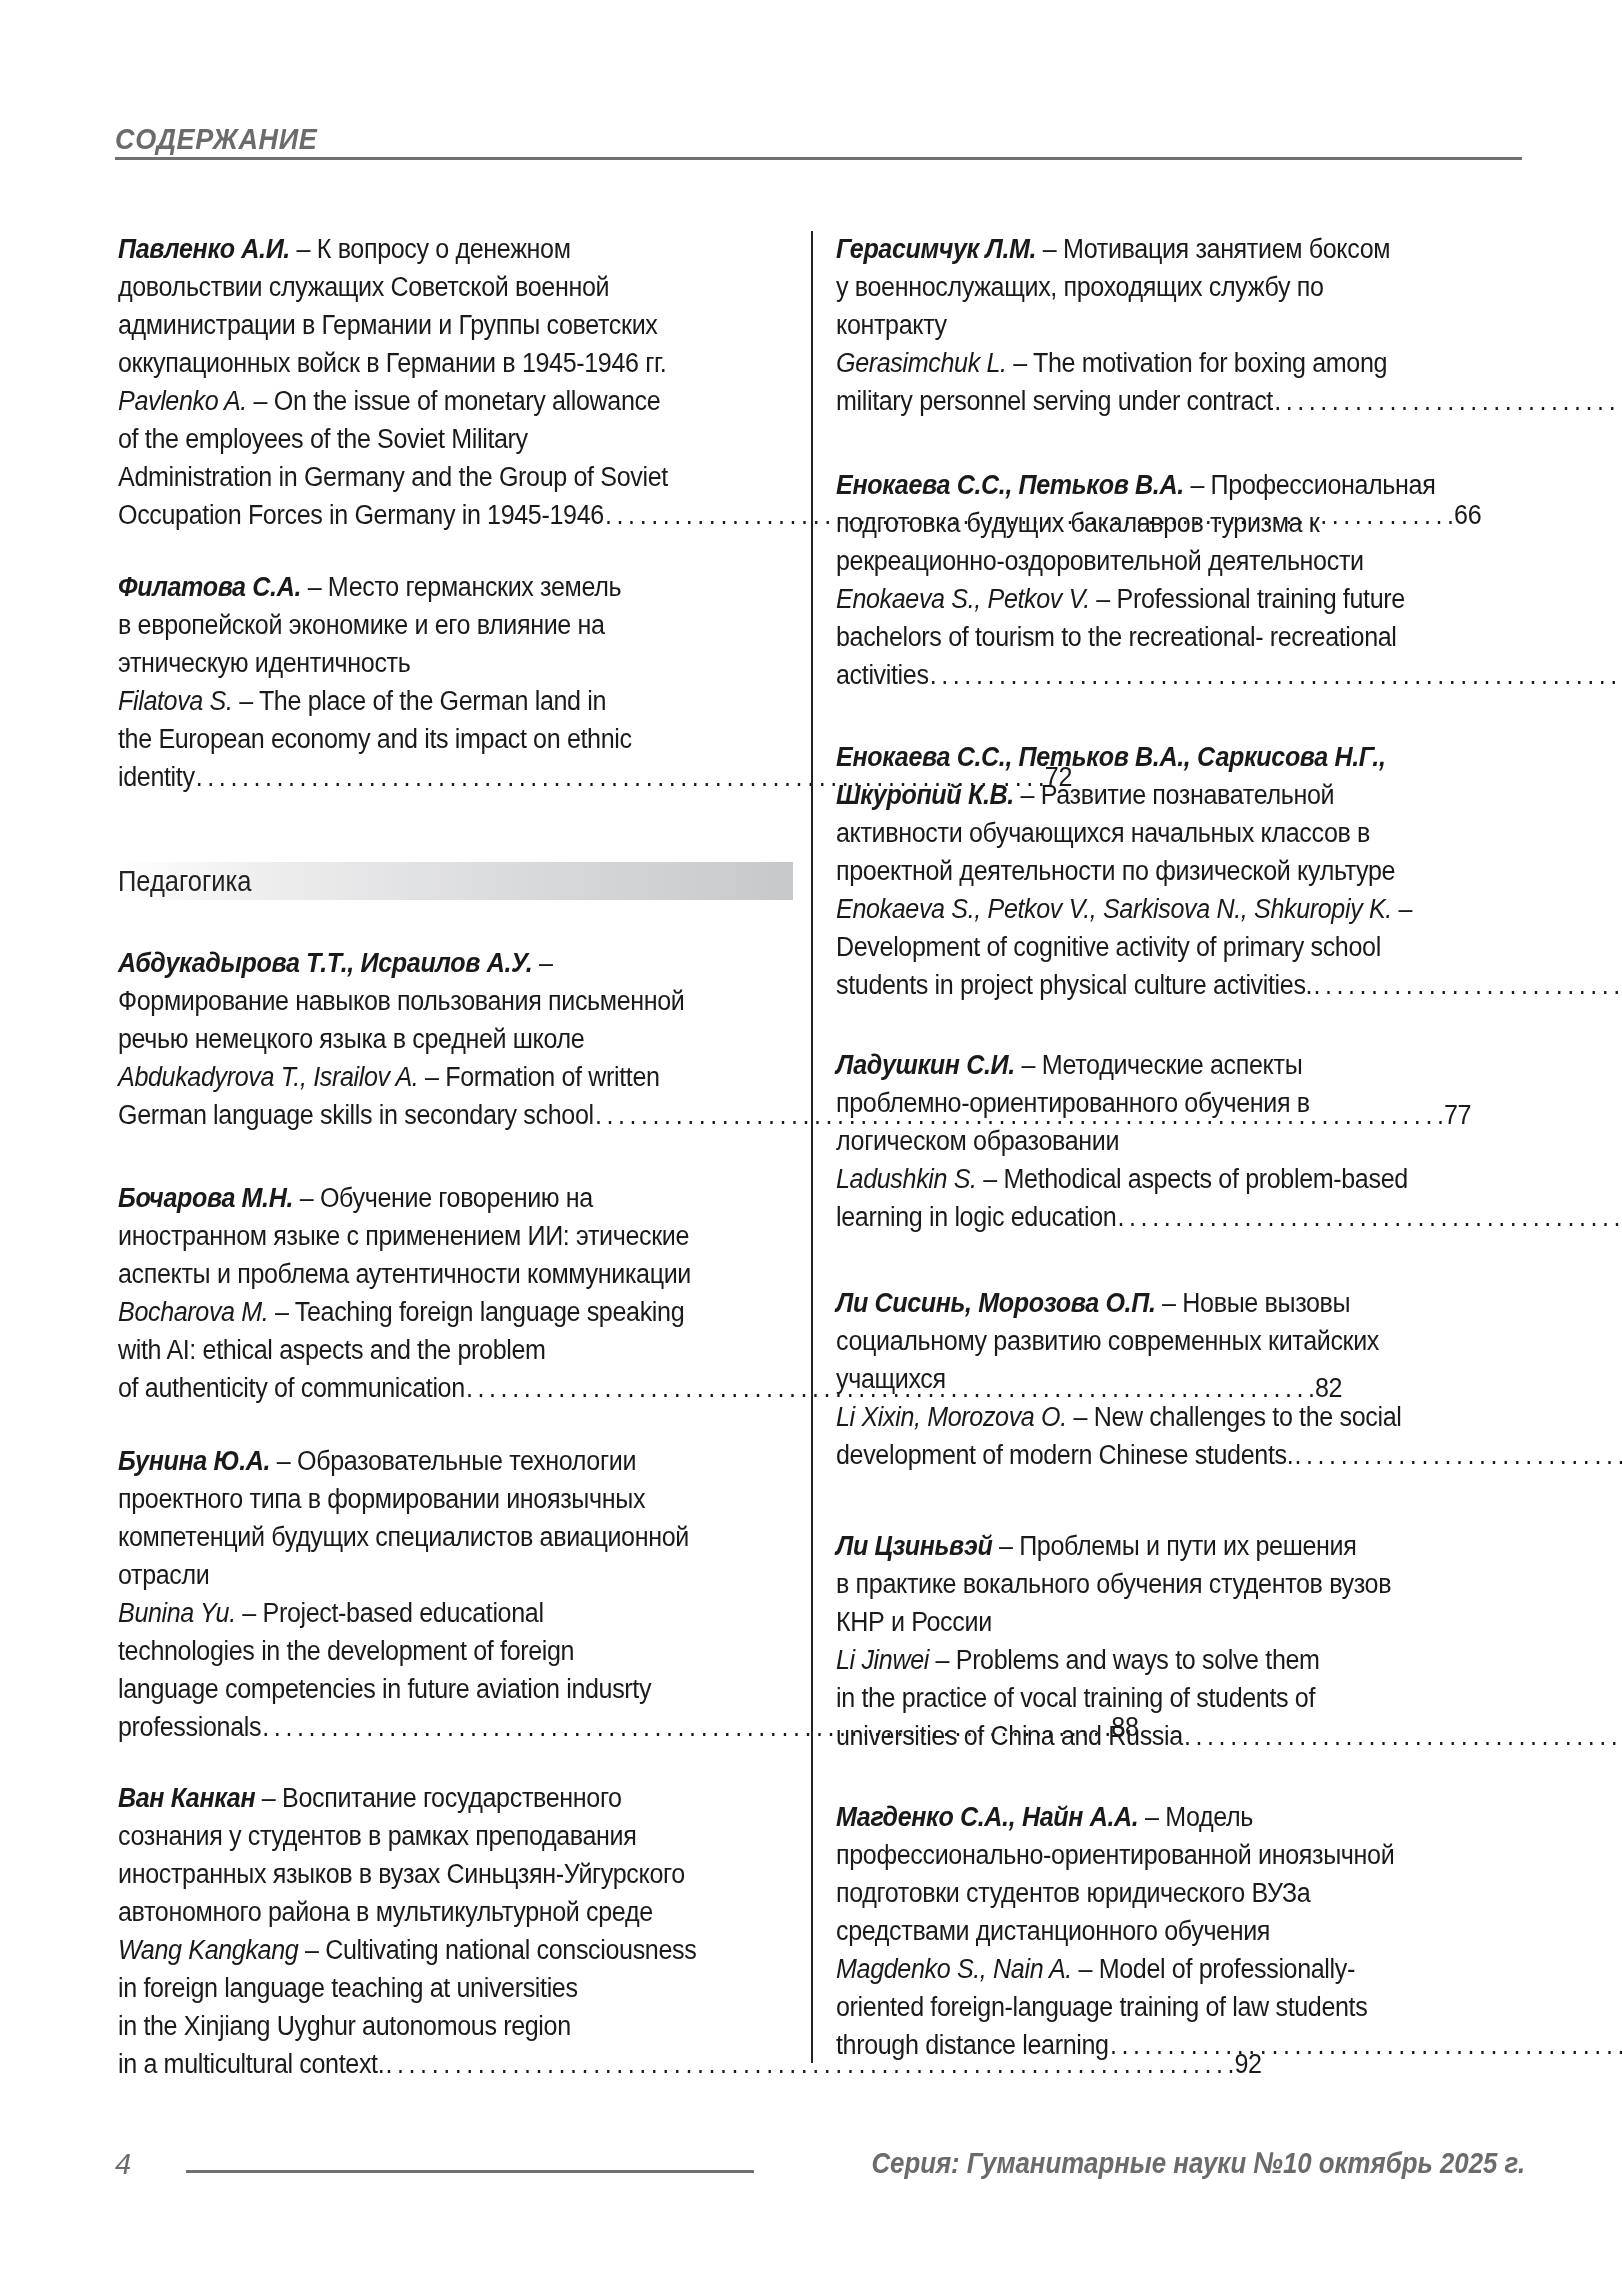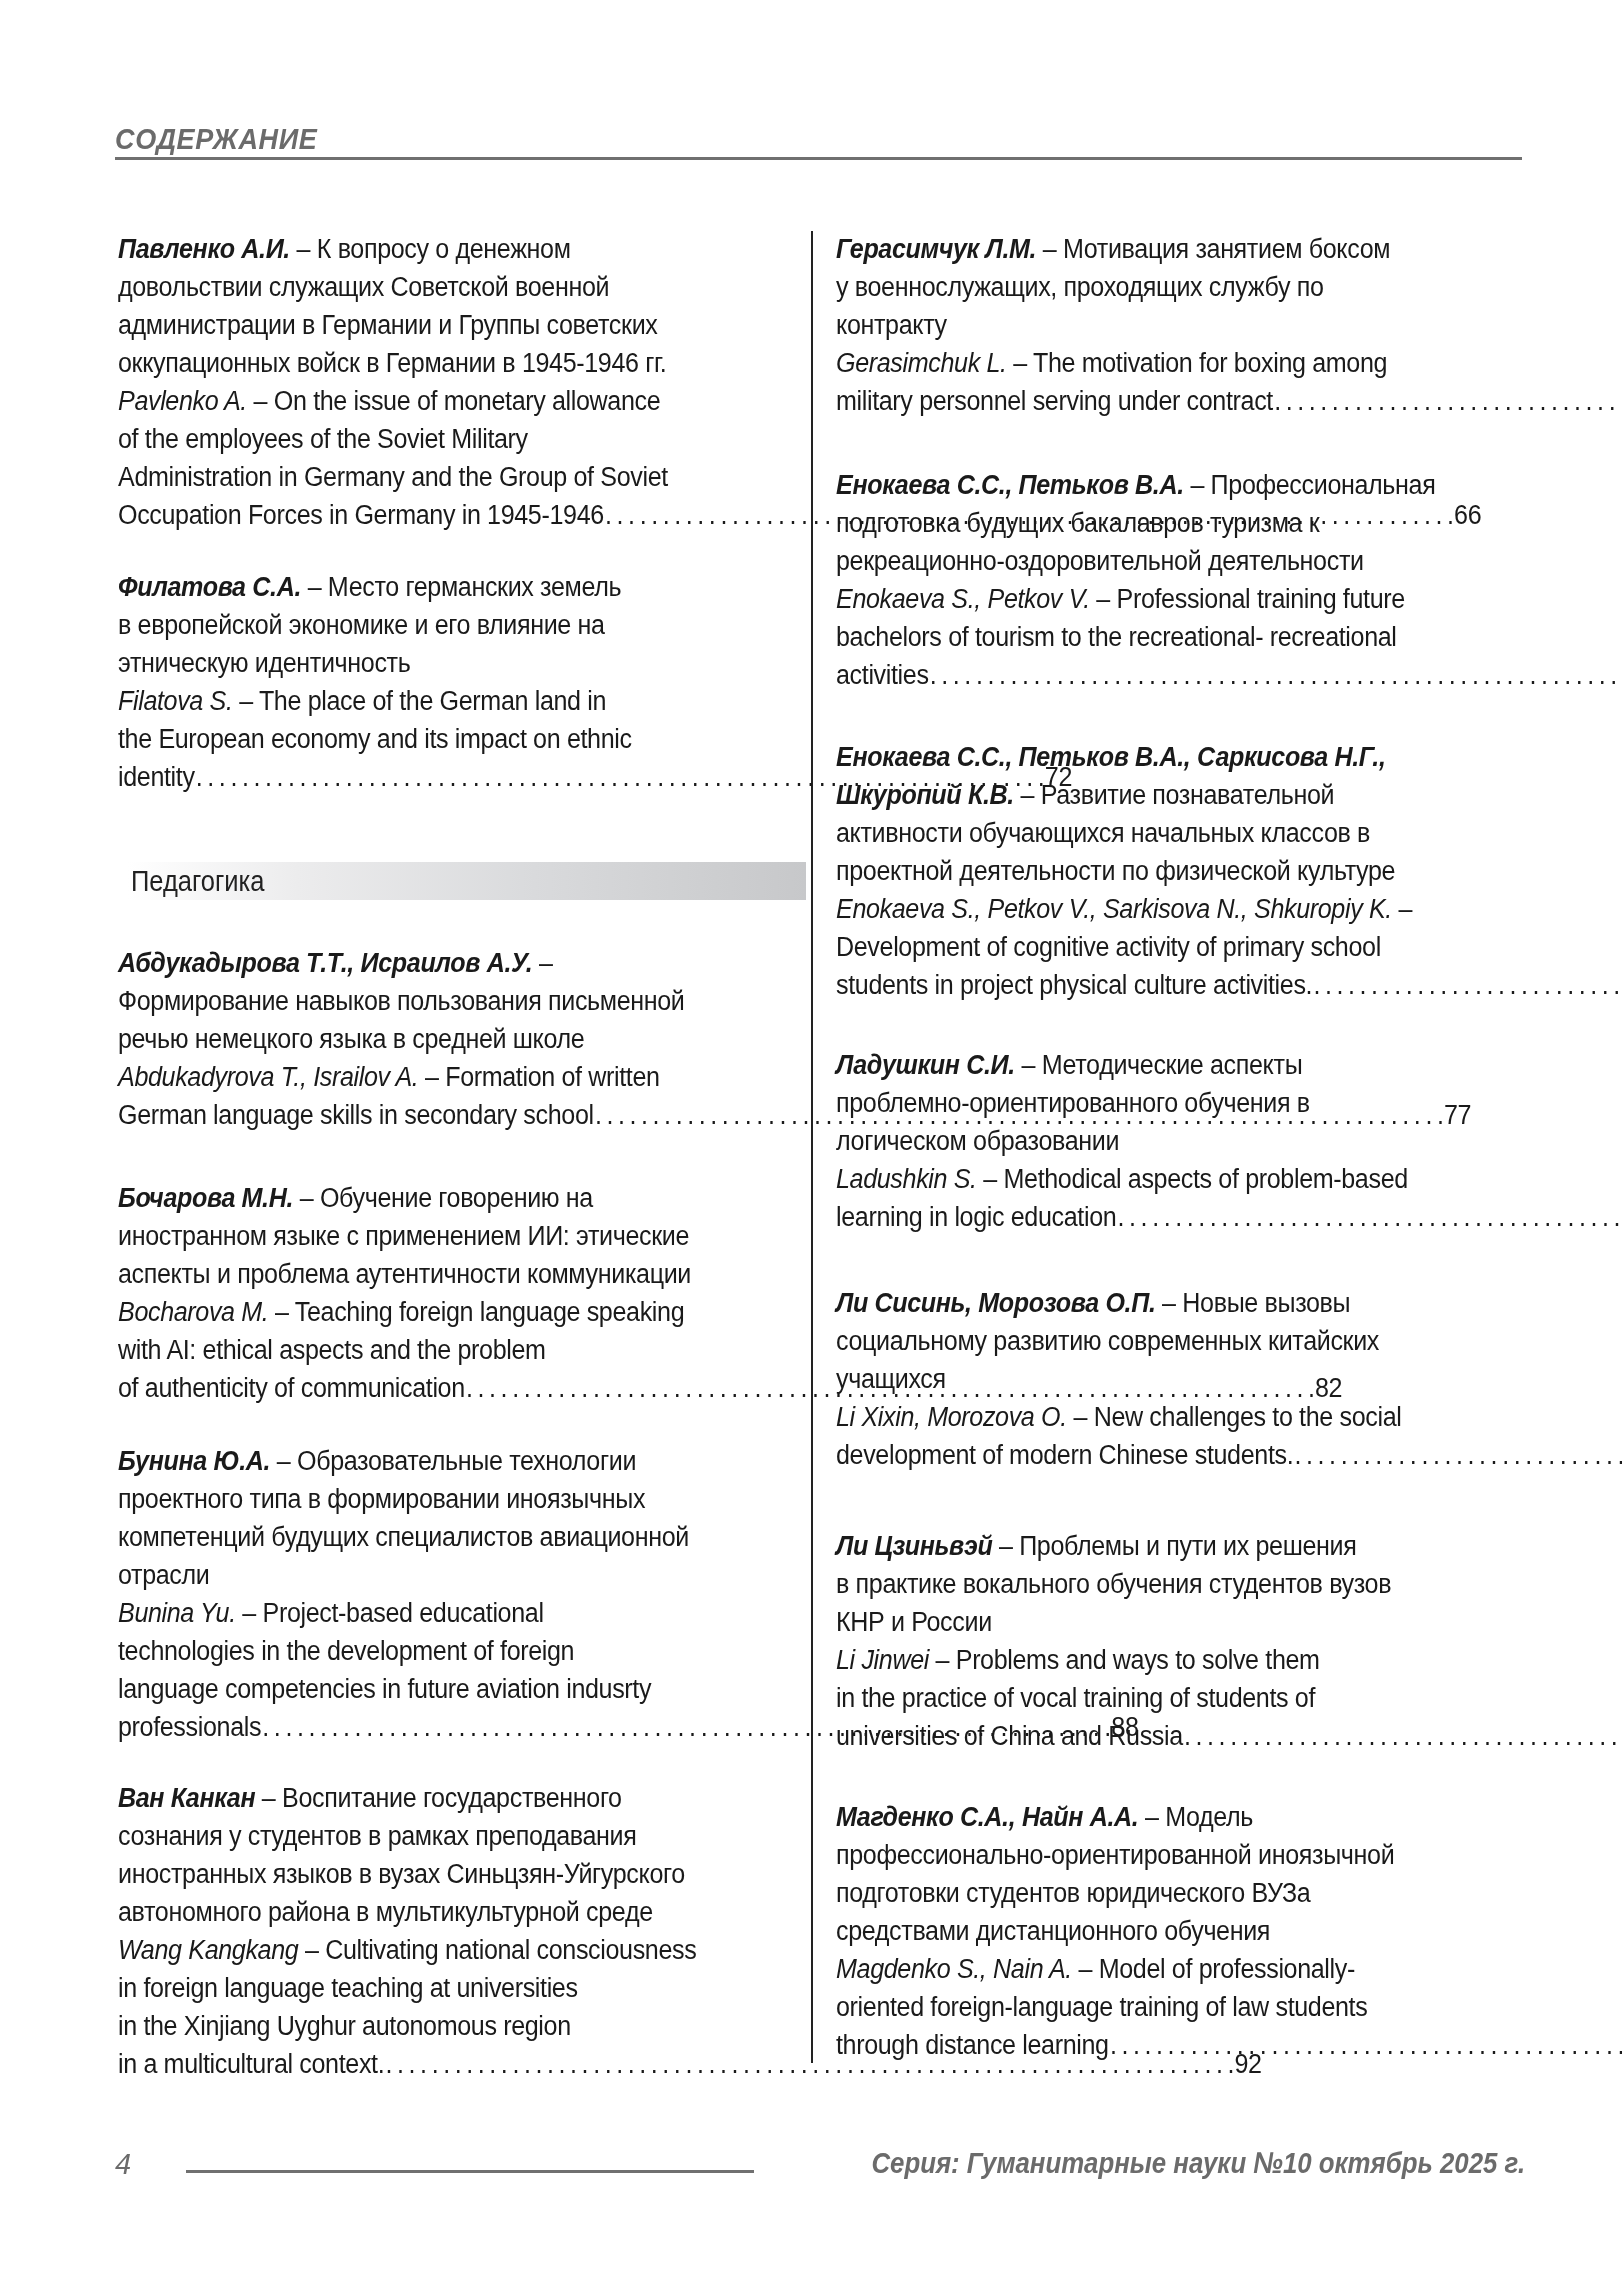--- a/index.html
+++ b/index.html
@@ -36,21 +36,21 @@
   .leader .dots {
     flex: 1 1 auto; overflow: hidden; color: #1a1a1a;
     letter-spacing: 2.6px; margin: 0 1.3px;
   }
   .leader .dots::before {
     content: ". . . . . . . . . . . . . . . . . . . . . . . . . . . . . . . . . . . . . . . . . . . . . . . . . . . . . . . . . . . . . . . . . . . . . . . . . .";
     letter-spacing: -1.3px;
   }
   .leader .page { flex: 0 0 auto; }
   .section-bar {
-    position: absolute; left: 128px; top: 862px; width: 678px; height: 38px;
+    position: absolute; left: 115px; top: 862px; width: 678px; height: 38px;
     background: linear-gradient(to right, #ffffff 0%, #ececed 25%, #d9dadc 60%, #c7c8ca 100%);
   }
   .section-bar span {
     position: absolute; left: 2.6px; top: 2.6px; font-size: 29px; font-weight: normal;
     color: #222; letter-spacing: 0px;
     transform: scaleX(0.88); transform-origin: left top;
   }
   .footer-page {
     position: absolute; left: 115px; top: 2148px; font-size: 29px; font-style: italic;
     color: #6b6b6b;

